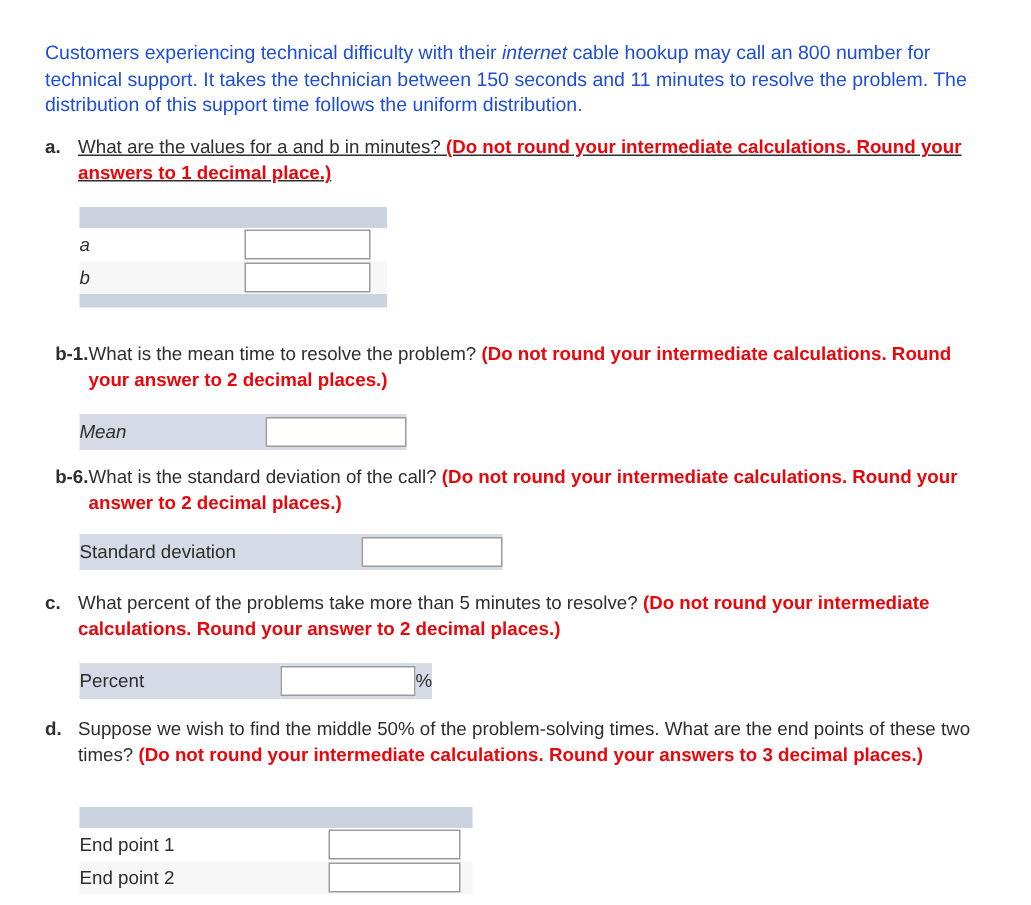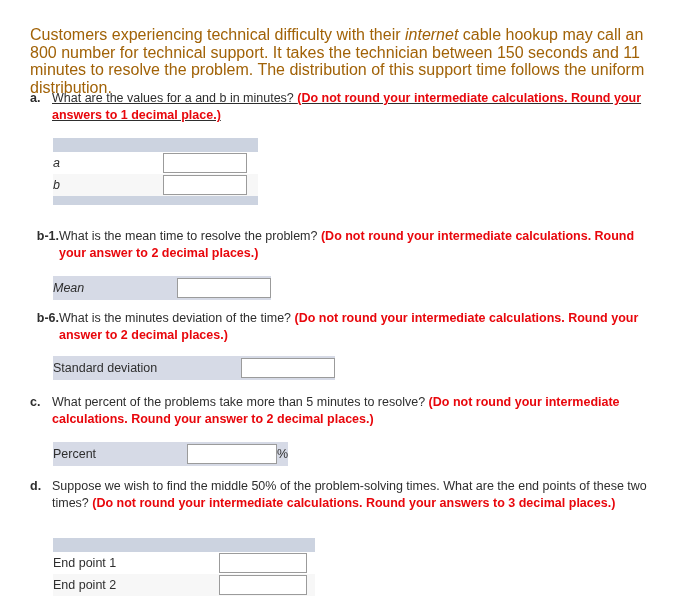--- a/index.html
+++ b/index.html
@@ -17,23 +17,23 @@
   }
   .page {
     position: relative;
     width: 687px;
     height: 603px;
     padding: 26px 22px 0 30px;
   }
 
   
   .intro {
-    font-size: 16px;
+    font-size: 13px;
     line-height: 17.5px;
-    color: #a16207;
+    color: #1d4ed8;
     margin: 0 0 17px 0;
     width: 625px;
   }
   .intro .ital { font-style: italic; }
 
   
   .qblock {
     display: flex;
     align-items: flex-start;
     font-size: 12.5px;
@@ -180,21 +180,21 @@
       <td class="labelcol rowlabel">Mean</td>
       <td class="padr">
         <input class="inp" type="text" value="" style="">
       </td>
     </tr>
   </tbody>
     </table>
 
   <div class="qblock" id="q-b2">
     <span class="qlabel w-b1">b-6.</span>
-    <span class="qtext"><span>What is the minutes deviation of the time? </span><span class="red">(Do not round your intermediate calculations. Round your answer to 2 decimal places.)</span></span>
+    <span class="qtext"><span>What is the standard deviation of the call? </span><span class="red">(Do not round your intermediate calculations. Round your answer to 2 decimal places.)</span></span>
   </div>
 
   <table class="tbl" id="table-sd">
     <tbody>
         <tr class="cellblue">
       <td class="labelcol rowlabel">Standard deviation</td>
       <td class="padr">
         <input class="inp" type="text" value="" style="">
       </td>
     </tr>

